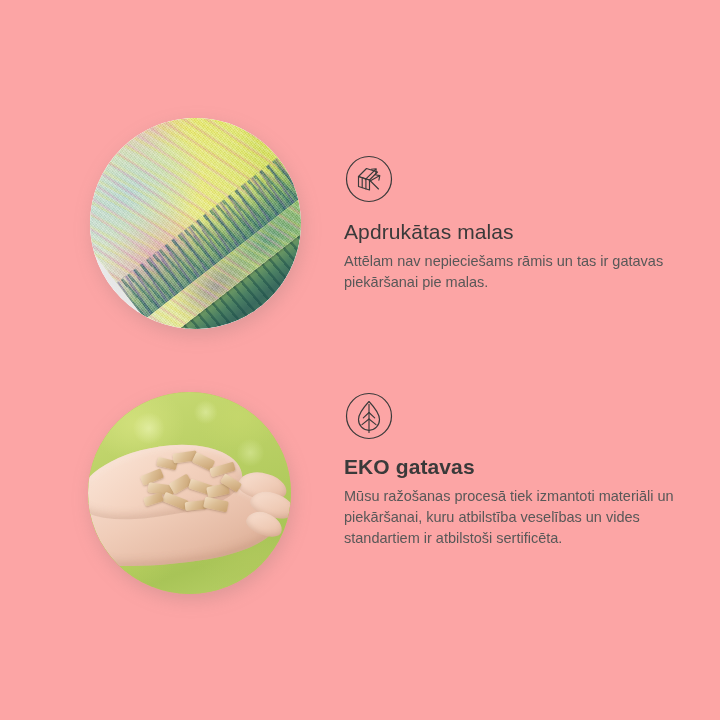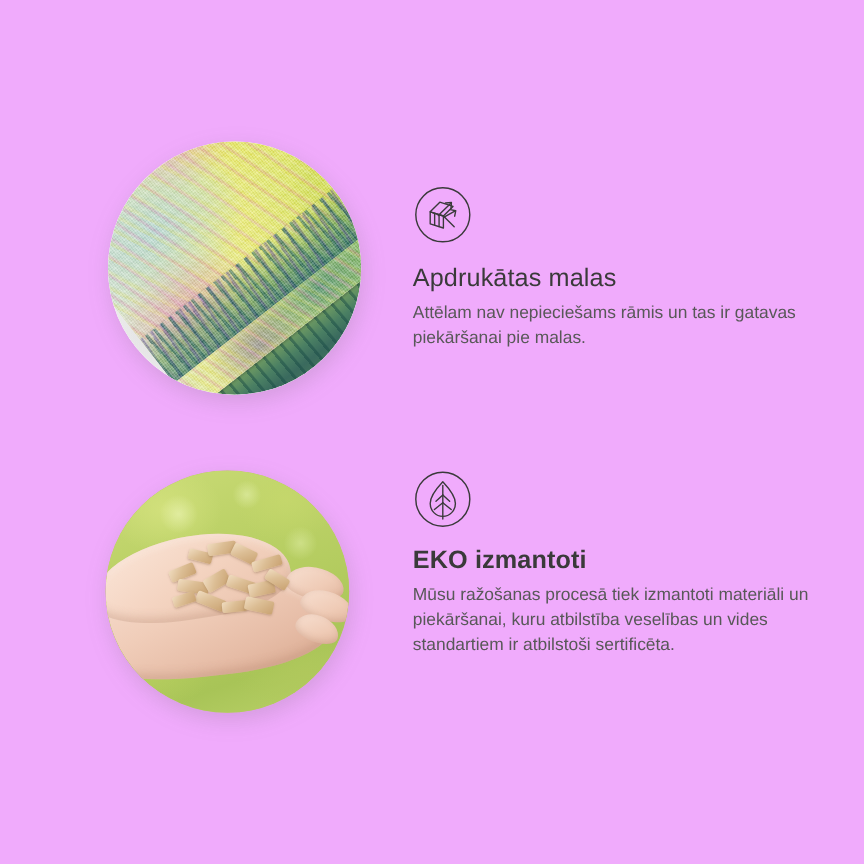--- a/index.html
+++ b/index.html
@@ -12,21 +12,21 @@
     background: #f0f0f0;
     font-family: "Liberation Sans", sans-serif;
     overflow: hidden;
     position: relative;
   }
 
   .page {
     position: relative;
     width: 720px;
     height: 720px;
-    background: #f0abfc;
+    background: #fca5a5;
   }
 
   
   .feature {
     position: absolute;
     left: 0;
     width: 720px;
   }
   #feature-edges { top: 110px; height: 230px; }
   #feature-eko   { top: 384px; height: 215px; }
@@ -369,19 +369,19 @@
         <g fill="none" stroke="#3a3a3a" stroke-width="1.15" stroke-linejoin="round" stroke-linecap="round">
           <path d="M24 9.5 C31.5 17.5 34.5 22.5 34.5 27.5 C34.5 33.6 29.8 38.3 24 38.3 C18.2 38.3 13.5 33.6 13.5 27.5 C13.5 22.5 16.5 17.5 24 9.5 Z"></path>
           <path d="M24 12.5 L24 40.5"></path>
           <path d="M24 20.5 L18.3 25.8"></path>
           <path d="M24 20.5 L29.7 25.8"></path>
           <path d="M24 27.0 L17.0 32.6"></path>
           <path d="M24 27.0 L31.0 32.6"></path>
         </g>
       </svg>
 
-      <h2 class="feature-title">EKO izmantoti</h2>
+      <h2 class="feature-title">EKO gatavas</h2>
 
       <p class="feature-desc">Mūsu ražošanas procesā tiek izmantoti materiāli un piekāršanai, kuru atbilstība veselības un vides standartiem ir atbilstoši sertificēta.</p>
     </div>
   </section>
 
 </div>
 
 </body></html>

